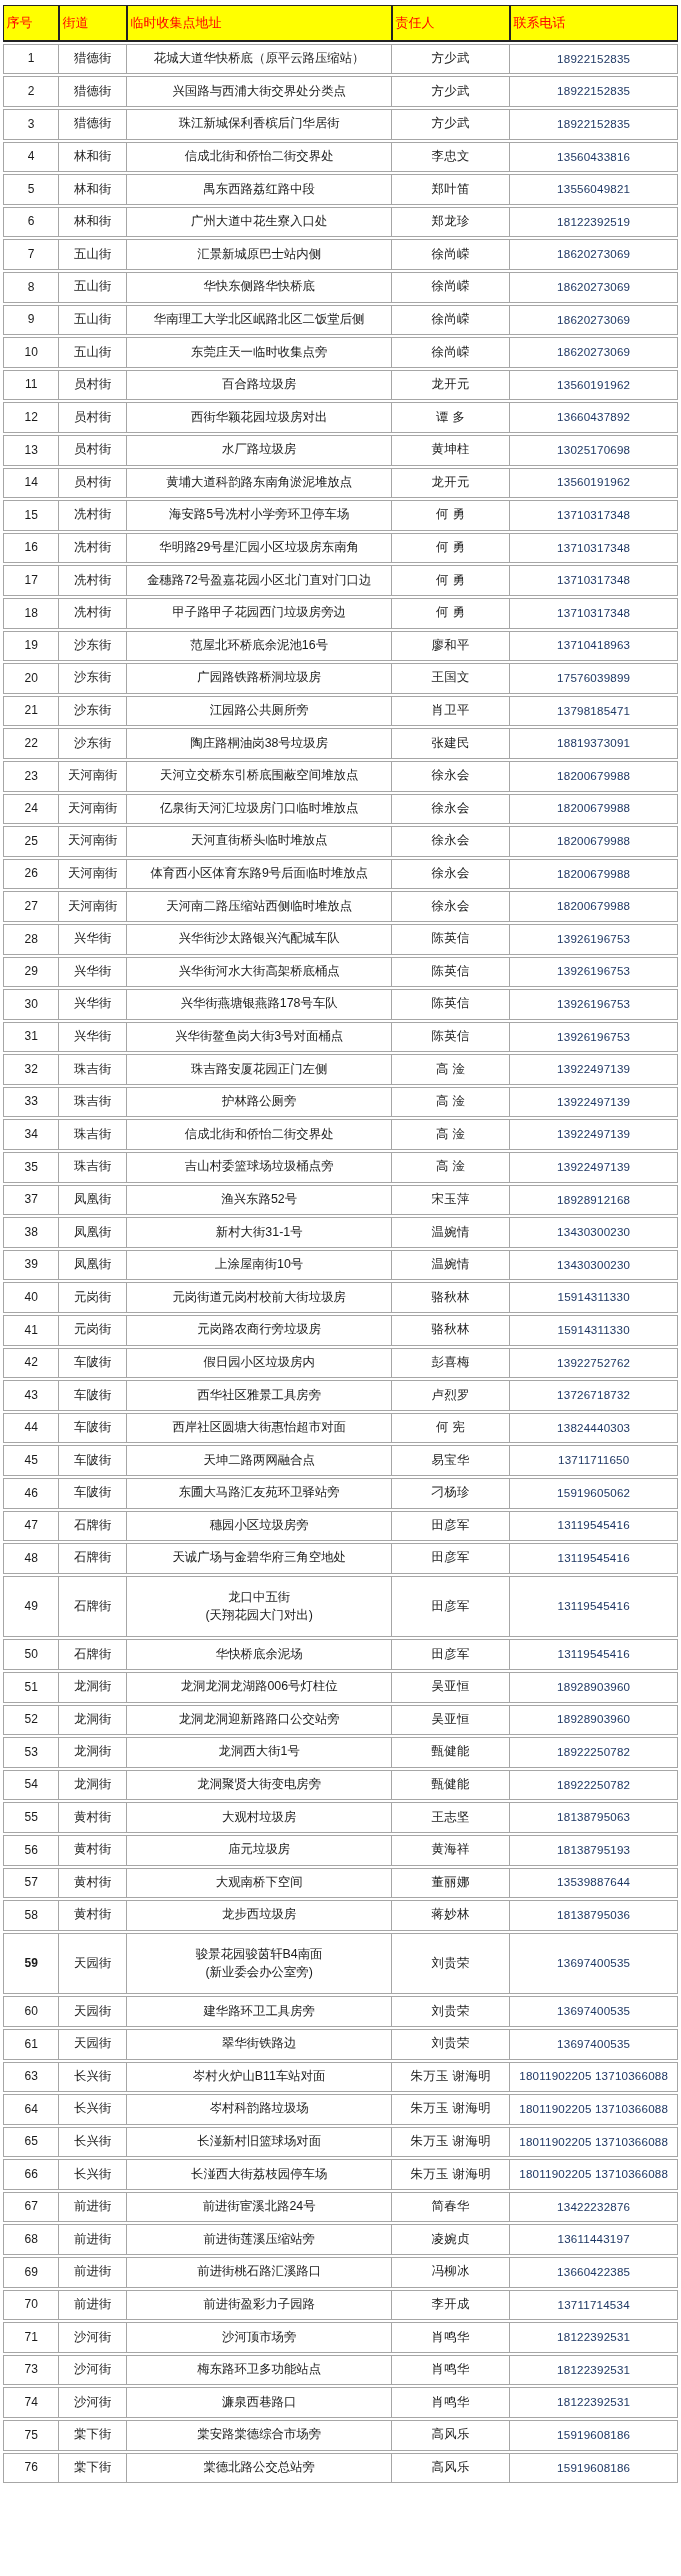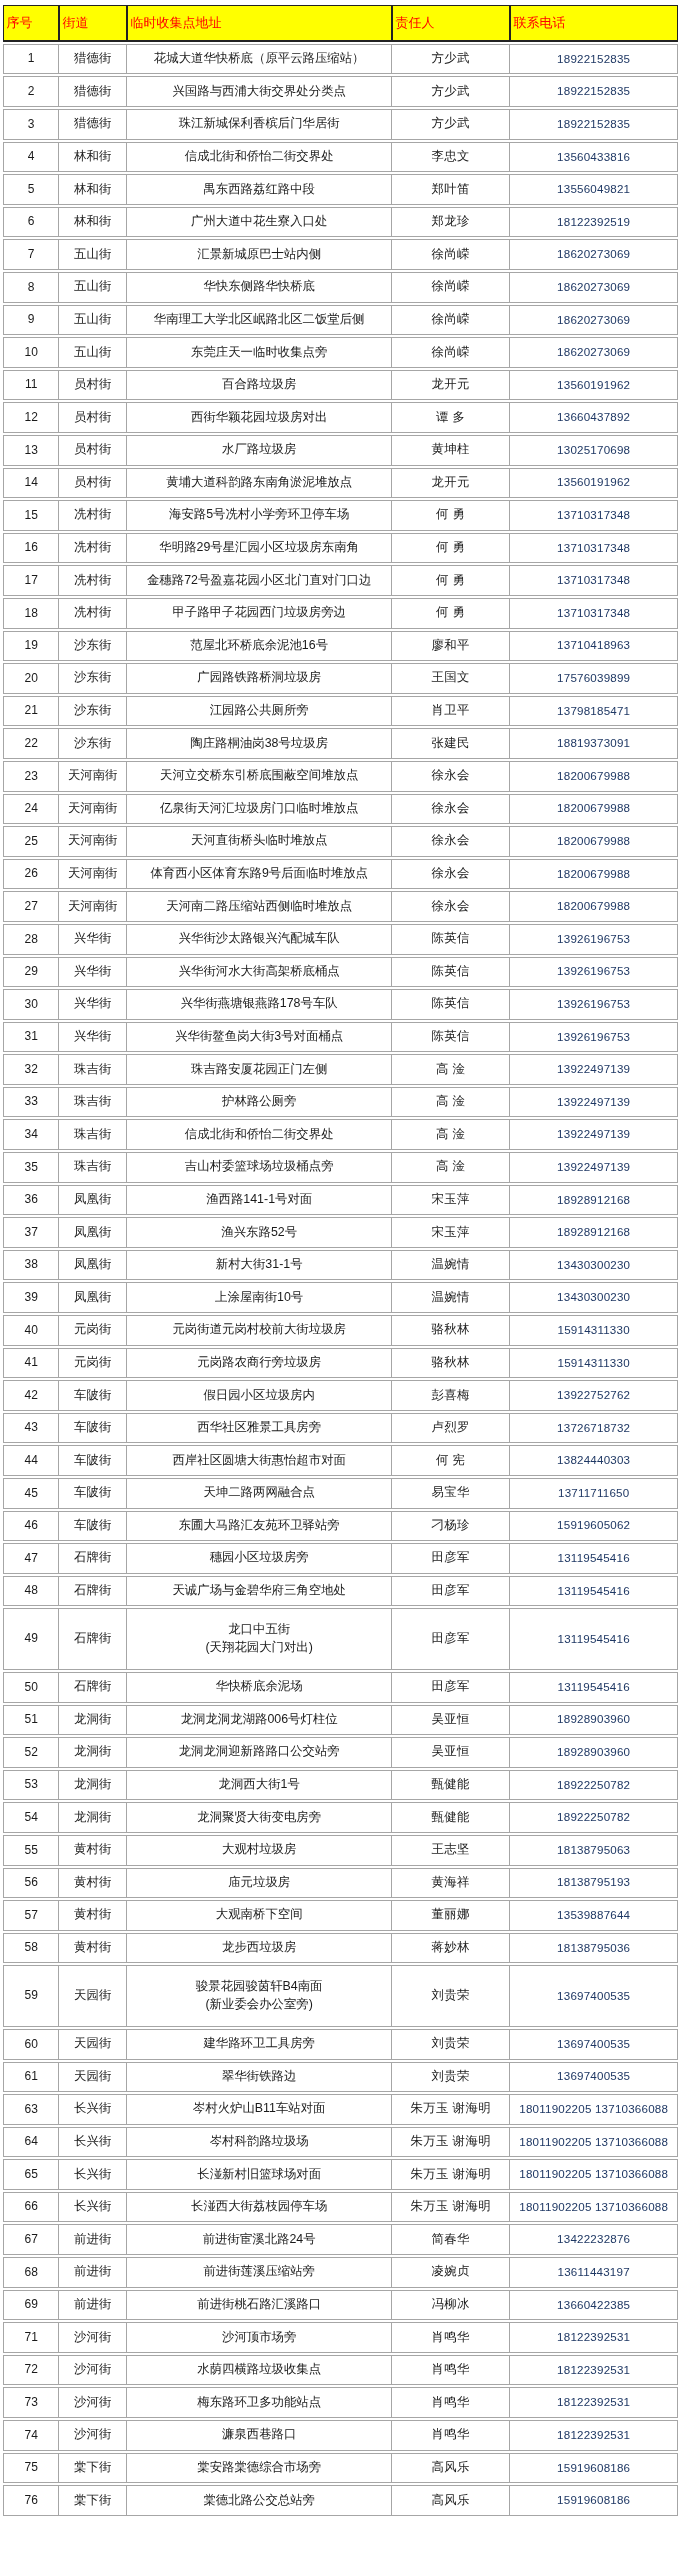--- a/index.html
+++ b/index.html
@@ -324,27 +324,20 @@
           <td class="col-phone">13922497139</td>
         </tr>
         <tr>
           <td class="col-no">35</td>
           <td class="col-street">珠吉街</td>
           <td class="col-address">吉山村委篮球场垃圾桶点旁</td>
           <td class="col-person">高 淦</td>
           <td class="col-phone">13922497139</td>
         </tr>
         <tr>
-          <td class="col-no">36</td>
-          <td class="col-street">凤凰街</td>
-          <td class="col-address">渔西路141-1号对面</td>
-          <td class="col-person">宋玉萍</td>
-          <td class="col-phone">18928912168</td>
-        </tr>
-        <tr>
           <td class="col-no">37</td>
           <td class="col-street">凤凰街</td>
           <td class="col-address">渔兴东路52号</td>
           <td class="col-person">宋玉萍</td>
           <td class="col-phone">18928912168</td>
         </tr>
         <tr>
           <td class="col-no">38</td>
           <td class="col-street">凤凰街</td>
           <td class="col-address">新村大街31-1号</td>
@@ -486,21 +479,21 @@
           <td class="col-phone">13539887644</td>
         </tr>
         <tr>
           <td class="col-no">58</td>
           <td class="col-street">黄村街</td>
           <td class="col-address">龙步西垃圾房</td>
           <td class="col-person">蒋妙林</td>
           <td class="col-phone">18138795036</td>
         </tr>
         <tr>
-          <td class="col-no" style="height: 58px;">59</td>
+          <td class="col-no" style="height: 58px; font-weight: bold;">59</td>
           <td class="col-street" style="height: 58px;">天园街</td>
           <td class="col-address" style="height: 58px;">骏景花园骏茵轩B4南面
 (新业委会办公室旁)</td>
           <td class="col-person" style="height: 58px;">刘贵荣</td>
           <td class="col-phone" style="height: 58px;">13697400535</td>
         </tr>
         <tr>
           <td class="col-no">60</td>
           <td class="col-street">天园街</td>
           <td class="col-address">建华路环卫工具房旁</td>
@@ -557,30 +550,30 @@
           <td class="col-phone">13611443197</td>
         </tr>
         <tr>
           <td class="col-no">69</td>
           <td class="col-street">前进街</td>
           <td class="col-address">前进街桃石路汇溪路口</td>
           <td class="col-person">冯柳冰</td>
           <td class="col-phone">13660422385</td>
         </tr>
         <tr>
+          <td class="col-no">70</td>
+          <td class="col-street">前进街</td>
+          <td class="col-address">前进街盈彩力子园路</td>
+          <td class="col-person">李开成</td>
+          <td class="col-phone">13711714534</td>
+        </tr>
+        <tr>
           <td class="col-no">71</td>
           <td class="col-street">沙河街</td>
           <td class="col-address">沙河顶市场旁</td>
-          <td class="col-person">肖鸣华</td>
-          <td class="col-phone">18122392531</td>
-        </tr>
-        <tr>
-          <td class="col-no">72</td>
-          <td class="col-street">沙河街</td>
-          <td class="col-address">水荫四横路垃圾收集点</td>
           <td class="col-person">肖鸣华</td>
           <td class="col-phone">18122392531</td>
         </tr>
         <tr>
           <td class="col-no">73</td>
           <td class="col-street">沙河街</td>
           <td class="col-address">梅东路环卫多功能站点</td>
           <td class="col-person">肖鸣华</td>
           <td class="col-phone">18122392531</td>
         </tr>

